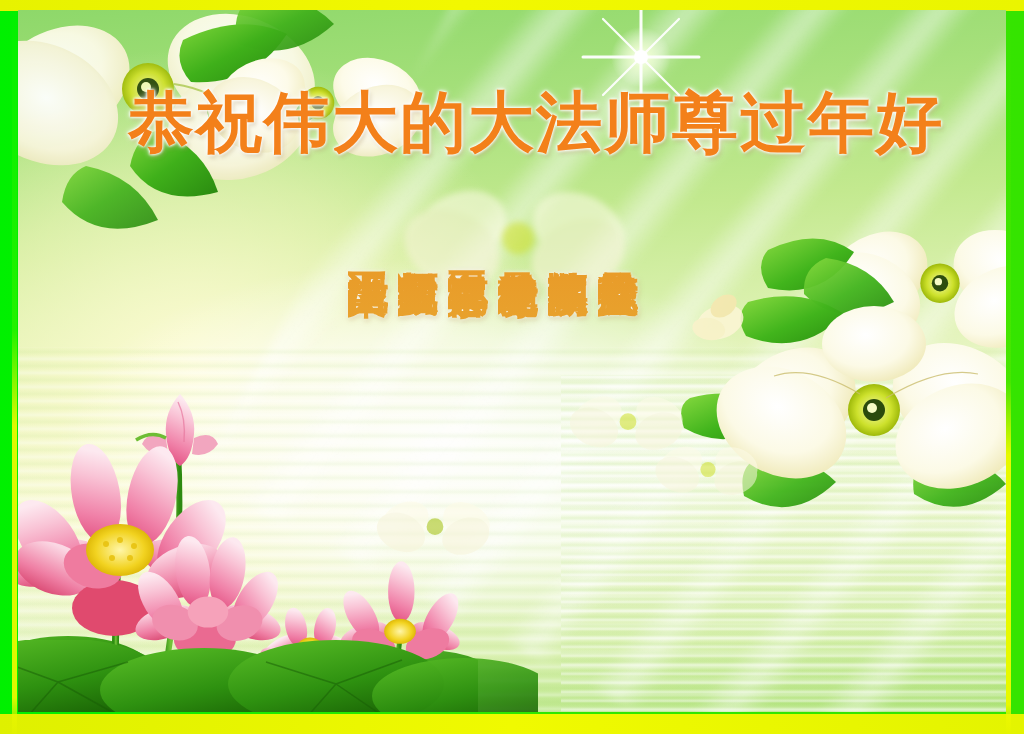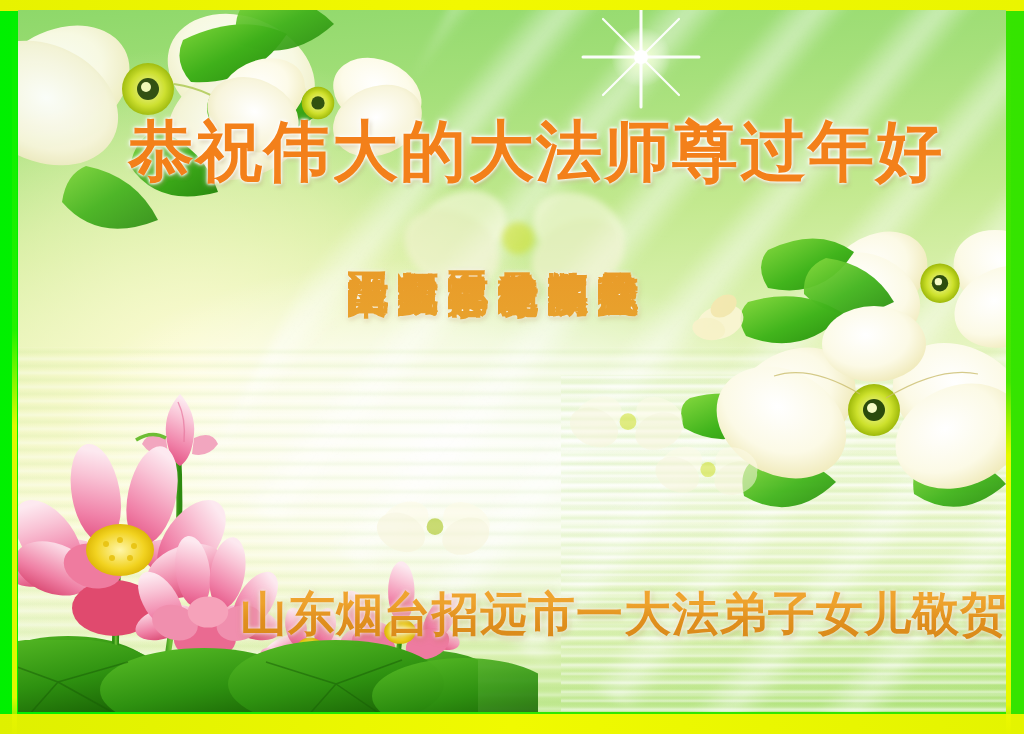--- a/index.html
+++ b/index.html
@@ -127,21 +127,21 @@
     pointer-events: none;
   }
 
   
   .flower-layer { position: absolute; pointer-events: none; }
 
   
   #title {
     position: absolute;
     left: 110px;
-    top: 105px;
+    top: 76px;
     font-size: 66px;
     line-height: 74px;
     letter-spacing: 2px;
     font-weight: bold;
     color: #f3801a;
     white-space: nowrap;
     text-shadow:
       0 0 3px #fff, 0 0 3px #fff, 0 0 6px #fff,
       2px 3px 4px rgba(120,80,0,0.28);
     font-family: "DejaVu Sans", "Liberation Sans", sans-serif;
@@ -519,16 +519,15 @@
 
     <div id="poem">
       <div class="poem-col">父母修炼我受益</div>
       <div class="poem-col">体健事顺多赢利</div>
       <div class="poem-col">尊老爱幼是传统</div>
       <div class="poem-col">三字真言记心里</div>
       <div class="poem-col">多谢师父把我救</div>
       <div class="poem-col">尘世不染出污泥</div>
     </div>
 
-    <div id="signature">山东烟台招远市一大法弟子女儿敬贺</div>
 
   </div>
 </div>
 
 </body></html>

